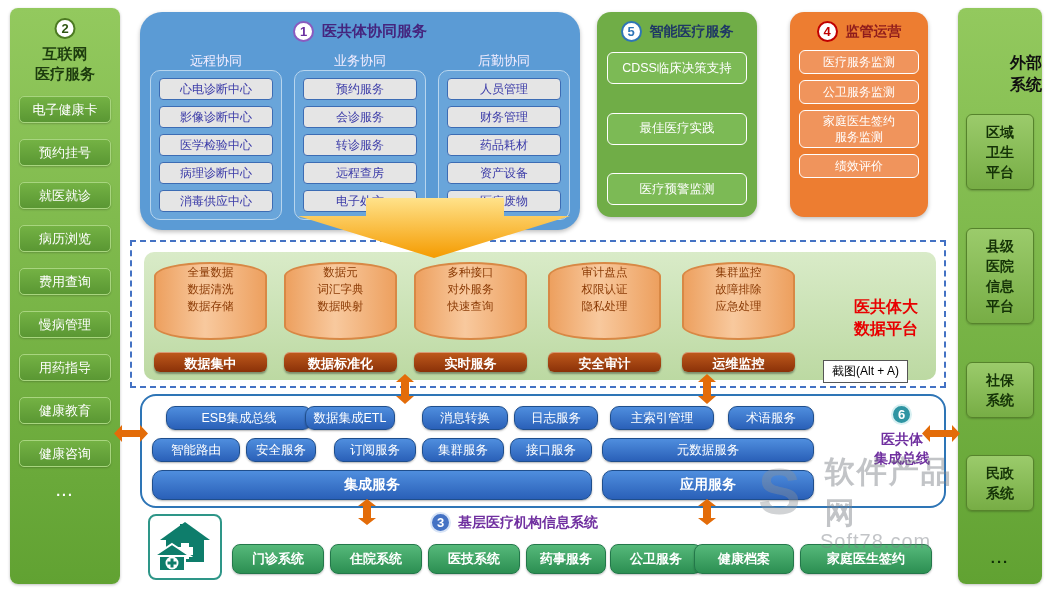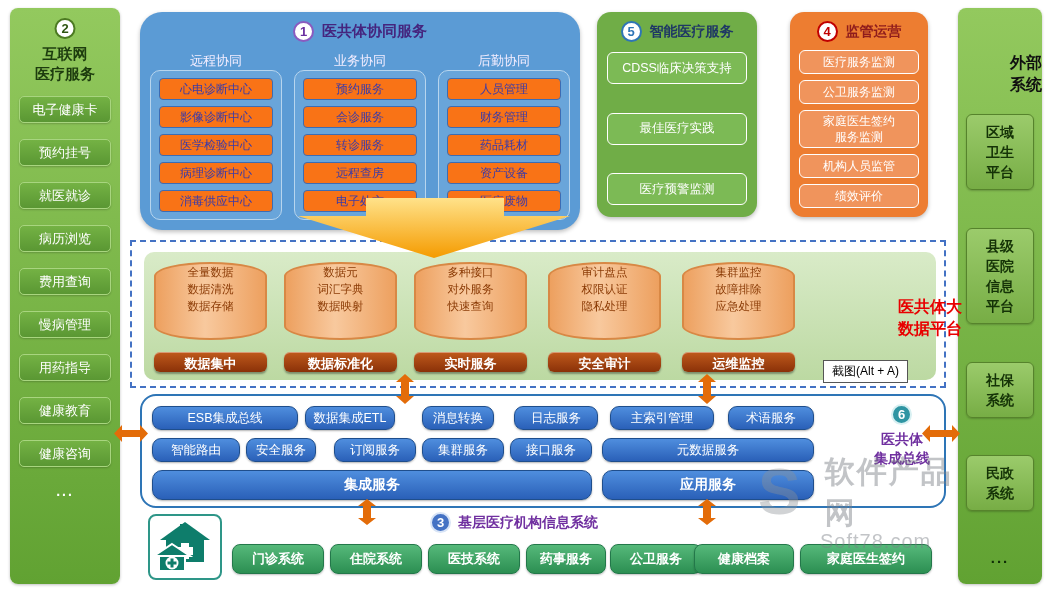--- a/index.html
+++ b/index.html
@@ -42,21 +42,21 @@
   
   .panel-head { display:flex; justify-content:center; align-items:center; gap:8px; padding-top:9px; }
   .collab { position:absolute; left:140px; top:12px; width:440px; height:218px;
             background:#5b9bd5; border-radius:22px; box-shadow:0 2px 4px rgba(0,0,0,.25); }
   .collab-title { font-size:15px; font-weight:bold; color:#45257e; }
   .collab-cols { position:absolute; top:40px; left:10px; right:10px; bottom:10px; display:flex; gap:12px; }
   .collab-col { flex:1; display:flex; flex-direction:column; }
   .col-header { text-align:center; color:#f3edff; font-size:13px; height:21px; }
   .col-panel { flex:1; background:#69a5da; border:1px solid #b7d5ee; border-radius:10px;
                padding:7px 8px; display:flex; flex-direction:column; gap:6px; }
-  .white-btn { background:#f97316; border:1px solid #3c6cb4; border-radius:4px; height:22px;
+  .white-btn { background:#e5e5e5; border:1px solid #3c6cb4; border-radius:4px; height:22px;
                line-height:20px; font-size:12px; color:#3b3ba8; text-align:center; }
 
   .smart { position:absolute; left:597px; top:12px; width:160px; height:205px;
            background:#70ad47; border-radius:14px; box-shadow:0 2px 4px rgba(0,0,0,.25); }
   .smart-title { font-size:14px; font-weight:bold; color:#1f3864; }
   .smart-items { position:absolute; top:40px; bottom:12px; left:10px; right:10px;
                  display:flex; flex-direction:column; justify-content:space-between; }
   .green-btn { background:#7cba55; border:1.5px solid #fff; border-radius:6px; color:#fff;
                font-size:12.5px; height:32px; display:flex; align-items:center; justify-content:center;
                text-align:center; }
@@ -81,21 +81,21 @@
   .module { position:absolute; top:10px; width:113px; }
   .cylinder { position:relative; width:113px; height:78px;
               background:linear-gradient(90deg,#eda05f 0%,#f8c99e 45%,#eda05f 100%);
               border:2px solid #d88845; border-radius:50% / 14px; }
   .cyl-text { text-align:center; font-size:11.5px; line-height:17px;
               color:#8a3a05; white-space:pre-line; }
   .mod-label { margin-top:12px; height:20px; line-height:24px; text-align:center; color:#fff;
                font-weight:bold; font-size:13px; border-radius:6px;
                background:linear-gradient(180deg,#c05a1c,#8a3108);
                box-shadow:0 2px 2px rgba(0,0,0,.35), inset 0 1px 0 rgba(255,255,255,.4); }
-  .platform-title { position:absolute; left:726px; top:44px; width:92px; text-align:right;
+  .platform-title { position:absolute; left:696px; top:44px; width:92px; text-align:center;
                     color:#e80000; font-weight:bold; font-size:16px; line-height:22px; white-space:pre-line; }
 
   
   .tooltip { position:absolute; left:823px; top:360px; background:#fff; border:1px solid #555;
              font-size:12px; color:#000; padding:2px 8px; z-index:30; white-space:nowrap; }
 
   
   .bus { position:absolute; left:140px; top:394px; width:806px; height:114px; background:#fff;
          border:2px solid #2e75b6; border-radius:16px; z-index:3; }
   .blue-btn { position:absolute; height:24px; display:flex; align-items:center; justify-content:center;
@@ -204,21 +204,20 @@
   <section class="supervision">
     <div class="panel-head">
       <span class="ring-badge red-ring">4</span>
       <span class="supervision-title">监管运营</span>
     </div>
     <div class="supervision-items">
       <div class="orange-btn">医疗服务监测</div>
       <div class="orange-btn">公卫服务监测</div>
       <div class="orange-btn">家庭医生签约
 服务监测</div>
-      <div class="orange-btn">机构人员监管</div>
       <div class="orange-btn">绩效评价</div>
     </div>
   </section>
 
   <svg class="big-arrow" viewBox="0 0 272 60">
     <defs>
       <linearGradient id="gArrow" x1="0" y1="0" x2="0" y2="1">
         <stop offset="0" stop-color="#ffe28a"></stop>
           <stop offset="1" stop-color="#f59b00"></stop>
       </linearGradient>
@@ -269,23 +268,23 @@
         <div class="mod-label">运维监控</div>
       </div>
       <div class="platform-title pre">医共体大
 数据平台</div>
     </div>
   </section>
 
   <div class="tooltip">截图(Alt + A)</div>
 
   <section class="bus">
-    <div class="blue-btn" style="left:10px;top:10px;width:146px;">ESB集成总线</div>
+    <div class="blue-btn" style="left:24px;top:10px;width:146px;">ESB集成总线</div>
     <div class="blue-btn" style="left:163px;top:10px;width:90px;">数据集成ETL</div>
-    <div class="blue-btn" style="left:280px;top:10px;width:72px;">消息转换</div>
+    <div class="blue-btn" style="left:280px;top:10px;width:86px;">消息转换</div>
     <div class="blue-btn" style="left:372px;top:10px;width:84px;">日志服务</div>
     <div class="blue-btn" style="left:468px;top:10px;width:104px;">主索引管理</div>
     <div class="blue-btn" style="left:586px;top:10px;width:86px;">术语服务</div>
 
     <div class="blue-btn" style="left:10px;top:42px;width:88px;">智能路由</div>
     <div class="blue-btn" style="left:104px;top:42px;width:70px;">安全服务</div>
     <div class="blue-btn" style="left:192px;top:42px;width:82px;">订阅服务</div>
     <div class="blue-btn" style="left:280px;top:42px;width:82px;">集群服务</div>
     <div class="blue-btn" style="left:368px;top:42px;width:82px;">接口服务</div>
     <div class="blue-btn" style="left:460px;top:42px;width:212px;">元数据服务</div>

